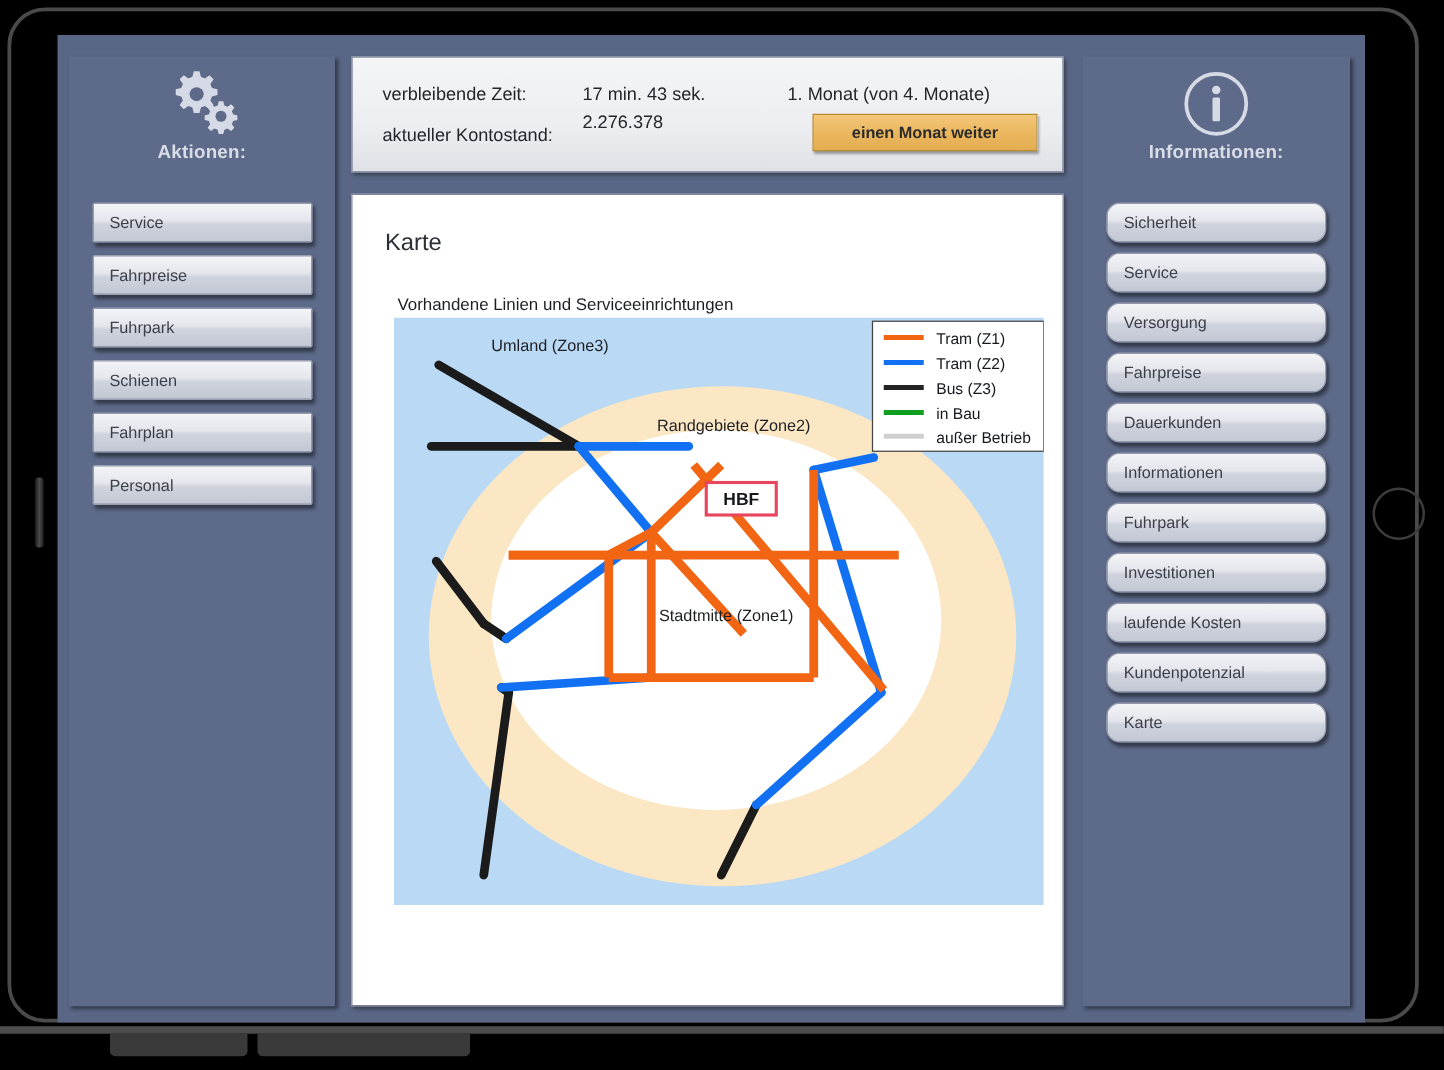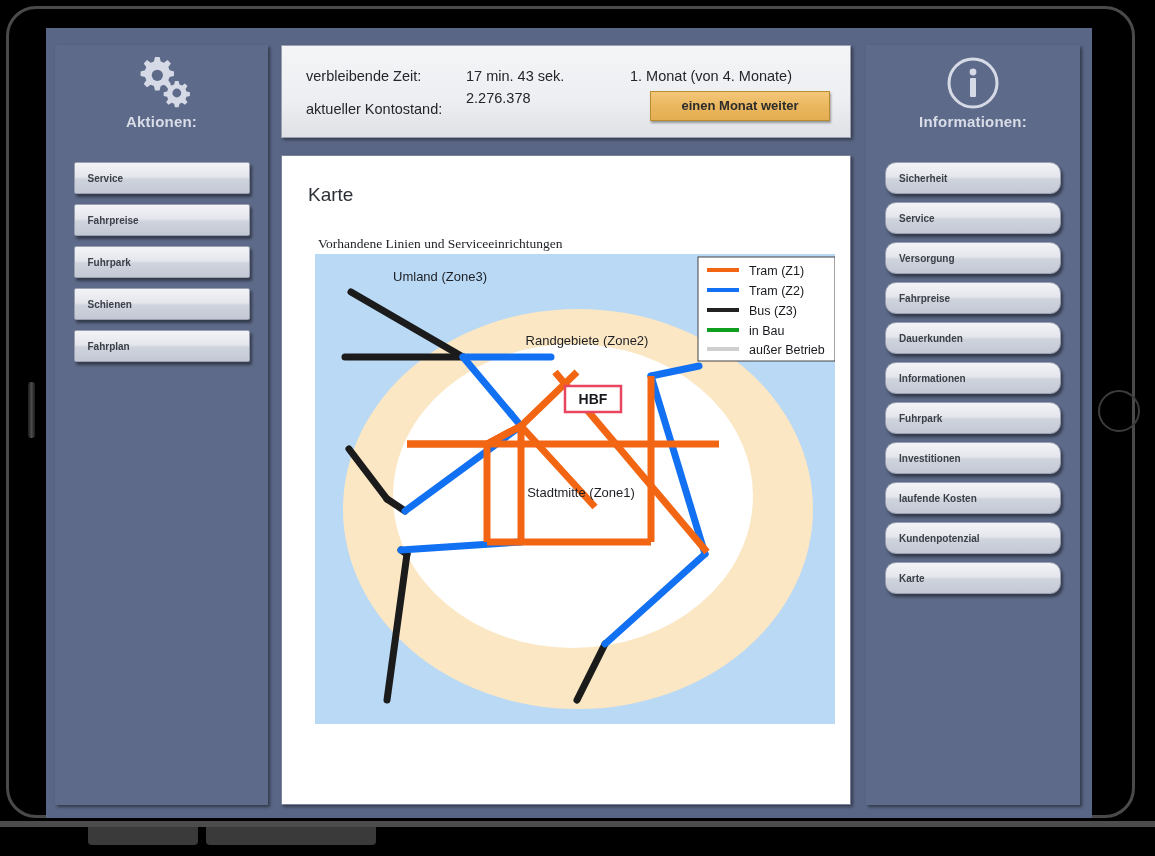--- a/index.html
+++ b/index.html
@@ -27,21 +27,21 @@
 
   .panel-icon{width:100%;text-align:center;color:#d6dae6;margin-top:10px;height:56px;}
   .panel-title{text-align:center;color:#d9dde8;font-size:15px;font-weight:bold;
       letter-spacing:.2px;margin-top:2px;margin-bottom:32px;}
 
   .nav-btn{display:block;position:relative;margin:0 auto 10px auto;width:176px;height:32px;
       background:linear-gradient(180deg,#f3f4f7 0%,#e4e6ec 45%,#cfd3dd 55%,#c3c8d5 100%);
       border:1px solid #9aa0b0;border-radius:2px;box-sizing:border-box;
       box-shadow:2px 3px 3px rgba(0,0,0,.45);cursor:pointer;}
   .nav-btn span{position:absolute;left:13px;top:50%;transform:translateY(-50%);
-      font-size:10px;font-weight:bold;color:#3b3f48;white-space:nowrap;}
+      font-size:13px;font-weight:normal;color:#3b3f48;white-space:nowrap;}
   #right-panel .nav-btn{margin-bottom:8px;border-radius:11px;}
 
   
   #topbar{position:absolute;left:235px;top:17px;width:570px;height:93px;
       background:linear-gradient(180deg,#f4f5f7 0%,#eceef1 60%,#dfe1e6 100%);
       border:1px solid #9aa0b0;box-sizing:border-box;box-shadow:2px 2px 3px rgba(0,0,0,.4);}
   .tb-row{position:absolute;font-size:14.5px;color:#24262b;white-space:nowrap;}
   #tb-time-label{left:24px;top:22px;}
   #tb-time-value{left:184px;top:22px;}
   #tb-balance-label{left:24px;top:55px;}
@@ -51,21 +51,21 @@
       background:linear-gradient(180deg,#f3c779 0%,#eab75f 50%,#e4ad51 100%);
       border:1px solid #b98c30;box-sizing:border-box;cursor:pointer;
       font-size:13px;font-weight:bold;color:#2b2b2b;line-height:28px;text-align:center;
       box-shadow:1px 2px 2px rgba(0,0,0,.35);}
 
   
   #content{position:absolute;left:235px;top:127px;width:570px;height:650px;
       background:#fff;border:1px solid #7b8299;box-sizing:border-box;
       box-shadow:2px 2px 3px rgba(0,0,0,.4);}
   #card-title{position:absolute;left:26px;top:28px;font-size:19px;color:#2c2f36;}
-  #map-subtitle{position:absolute;left:36px;top:80px;font-size:13.5px;color:#1d1f24;font-family:Liberation Serif, serif;}
+  #map-subtitle{position:absolute;left:36px;top:80px;font-size:13.5px;color:#1d1f24;}
 
   
   #map{position:absolute;left:33px;top:98px;width:520px;height:470px;}
   #map svg{display:block;}
 
   .lgd-box{fill:#fff;stroke:#444;stroke-width:1;}
   .lgd-text{font-family:"Liberation Sans",sans-serif;font-size:12.5px;fill:#17191d;}
   .zone-text{font-family:"Liberation Sans",sans-serif;font-size:13px;fill:#1d1f24;}
   .hbf-text{font-family:"Liberation Sans",sans-serif;font-size:14px;font-weight:bold;fill:#17191d;}
 </style>
@@ -102,20 +102,23 @@
         <span>Fahrpreise</span>
         </div>
       <div class="nav-btn">
         <span>Fuhrpark</span>
         </div>
       <div class="nav-btn">
         <span>Schienen</span>
         </div>
       <div class="nav-btn">
         <span>Fahrplan</span>
+        </div>
+      <div class="nav-btn">
+        <span>Personal</span>
         </div>
     </div>
 
     <div id="topbar">
       <div class="tb-row" id="tb-time-label">verbleibende Zeit:</div>
       <div class="tb-row" id="tb-time-value">17 min. 43 sek.</div>
       <div class="tb-row" id="tb-balance-label">aktueller Kontostand:</div>
       <div class="tb-row" id="tb-balance-value">2.276.378</div>
       <div class="tb-row" id="tb-month">1. Monat (von 4. Monate)</div>
       <div id="next-month-btn">einen Monat weiter</div>

